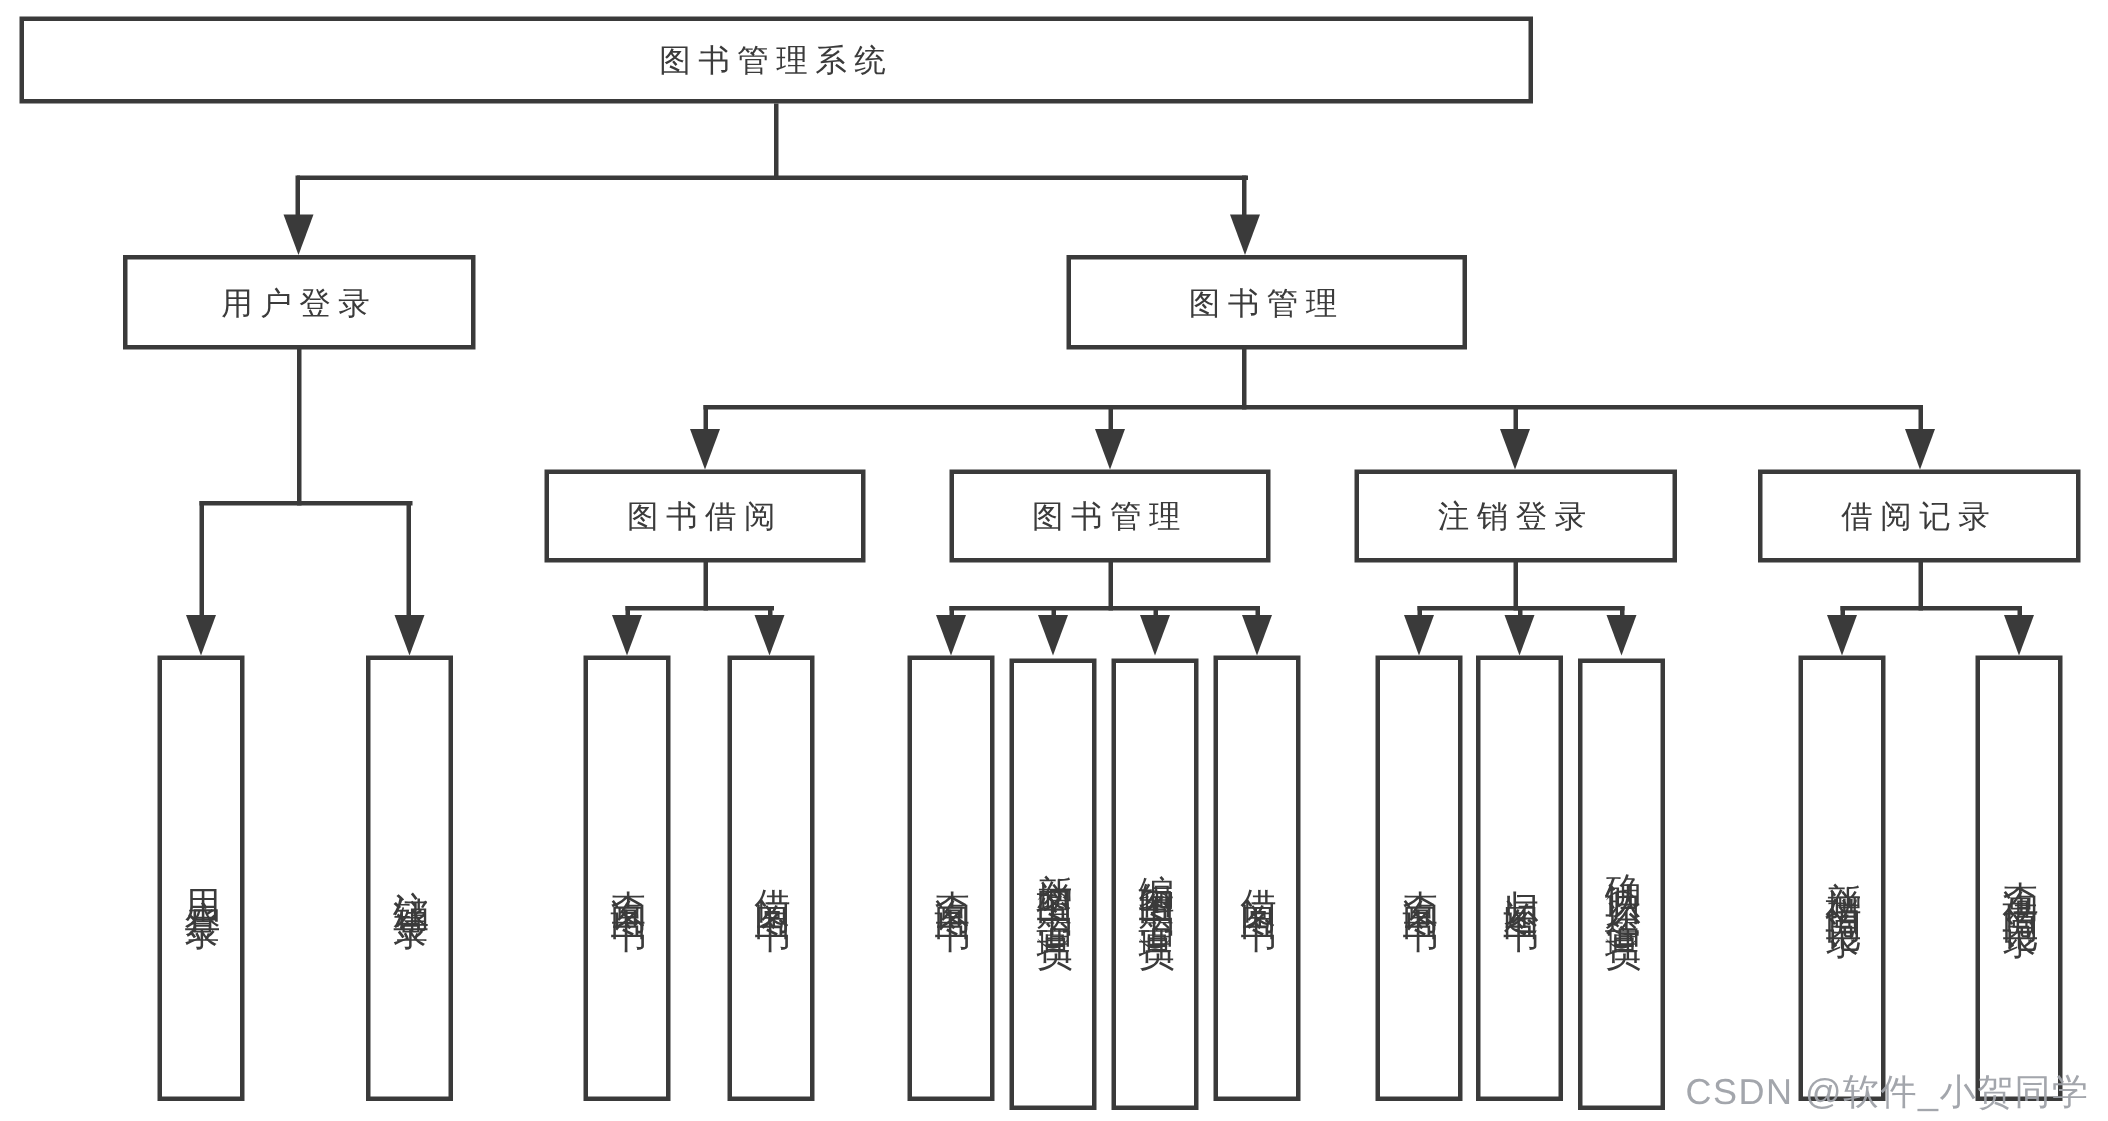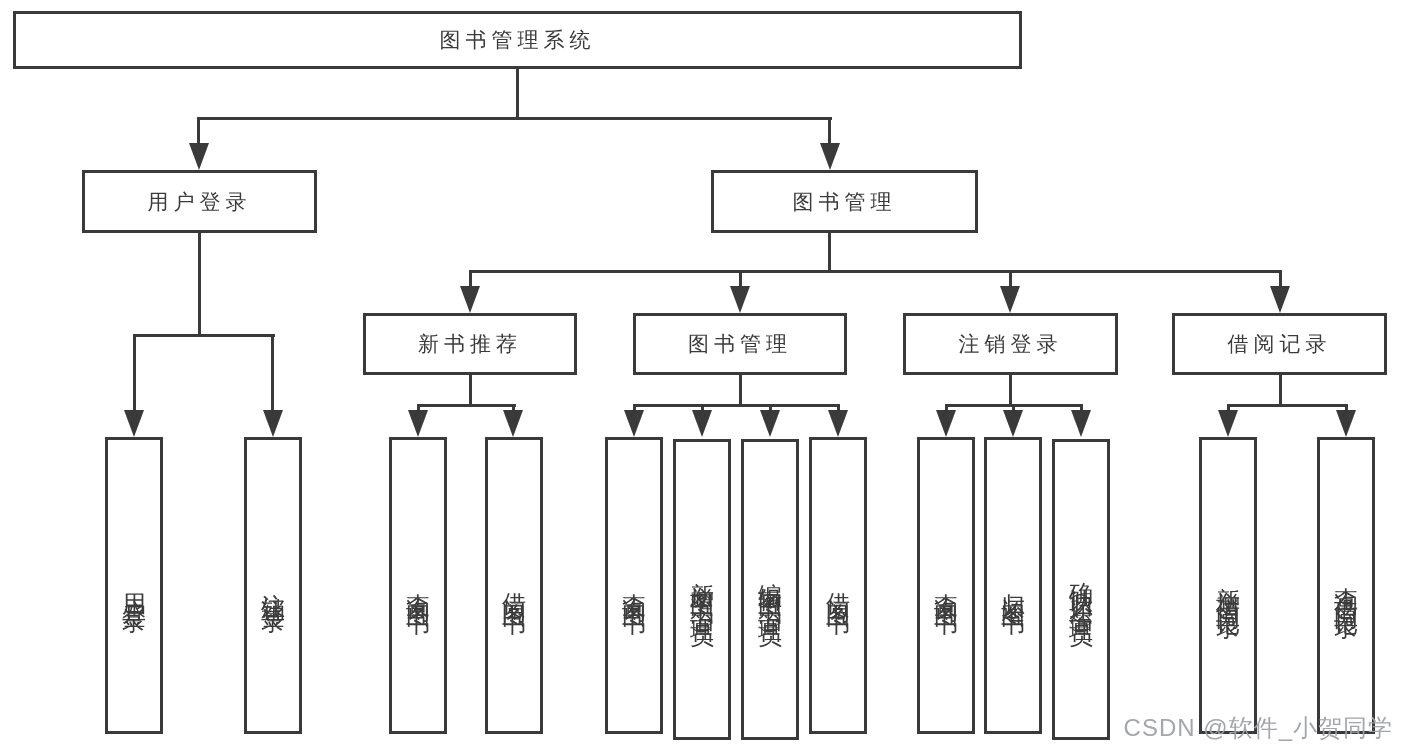--- a/index.html
+++ b/index.html
@@ -97,21 +97,21 @@
   <div class="v" style="left:469px;top:270px;height:19px"></div>
   <div class="v" style="left:739px;top:270px;height:19px"></div>
   <div class="v" style="left:1009px;top:270px;height:19px"></div>
   <div class="v" style="left:1279px;top:270px;height:19px"></div>
   <div class="arw" style="left:460px;top:286px"></div>
   <div class="arw" style="left:730px;top:286px"></div>
   <div class="arw" style="left:1000px;top:286px"></div>
   <div class="arw" style="left:1270px;top:286px"></div>
 
   <div class="box lvl3" style="left:363px;width:214px">
-    <span class="hlabel">新书推荐</span>
+    <span class="hlabel">图书借阅</span>
   </div>
   <div class="box lvl3" style="left:633px;width:214px">
     <span class="hlabel">图书管理</span>
   </div>
   <div class="box lvl3" style="left:903px;width:215px">
     <span class="hlabel">注销登录</span>
   </div>
   <div class="box lvl3" style="left:1172px;width:215px">
     <span class="hlabel">借阅记录</span>
   </div>

